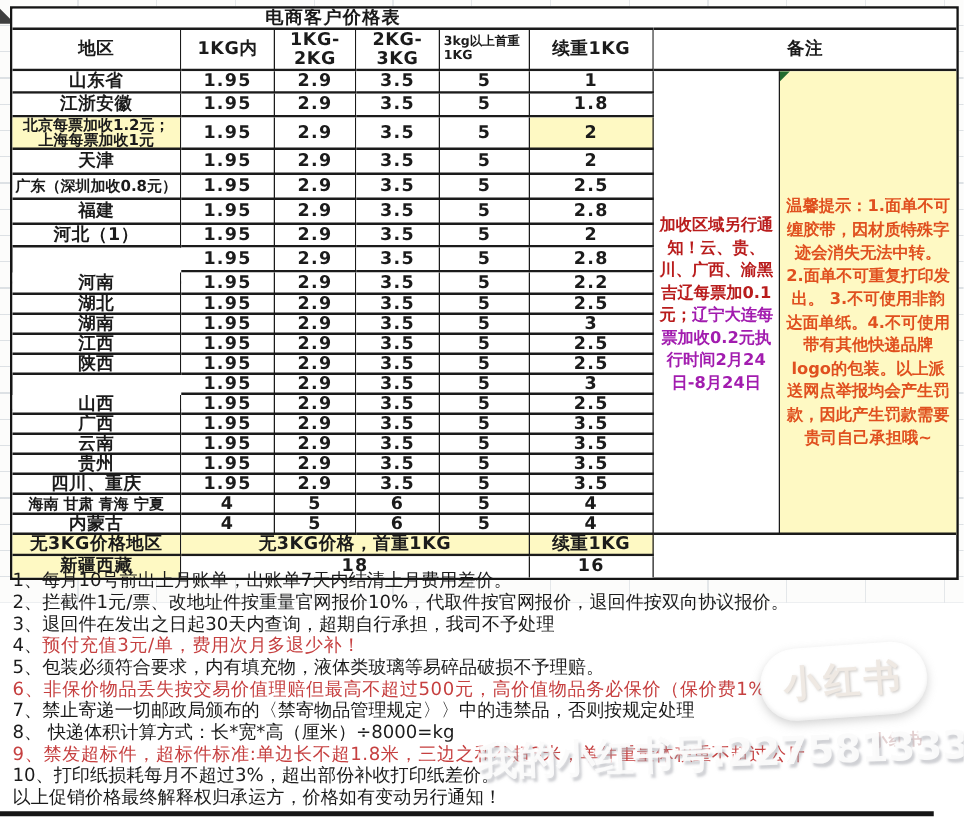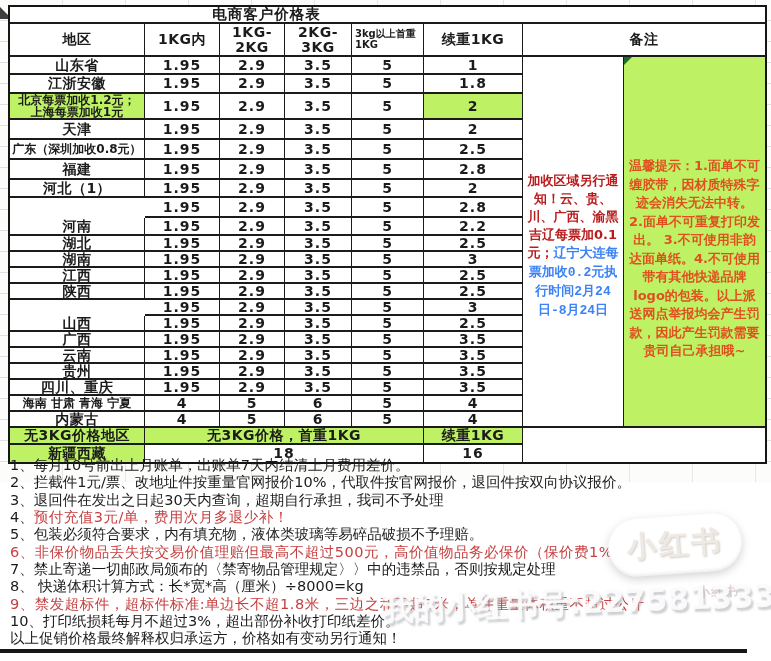--- a/index.html
+++ b/index.html
@@ -16,32 +16,32 @@
     grid-template-columns:135px 75px 65px 67px 72px 99px 101px 141px;
     grid-template-rows:17px 33px 18px 19px 26px 20px 20px 20px 18px 20px 18px 16px 16px 16px 16px 16px 16px 16px 16px 16px 16px 16px 16px 17px 17px;
     border:2px solid #151515;background:#fff;}
   .cell{display:flex;align-items:center;justify-content:center;text-align:center;
     font-weight:bold;font-size:14px;color:#1b1b1b;background:#fff;
     border-right:1px solid #1b1b1b;border-bottom:2px solid #1b1b1b;
     line-height:1.02;white-space:pre-line;overflow:hidden;letter-spacing:.5px;}
   .val{letter-spacing:1px;font-size:14px;}
   .md{font-size:13px;letter-spacing:0;margin-top:27px;}
   .sm{font-size:12px;letter-spacing:0;}
-  .yl{background:#bef264;}
+  .yl{background:#fef9c3;}
   .c-title{grid-area:1/1/2/7;border-right:none;font-size:14.5px;letter-spacing:1px;}
   .c-spacer{grid-area:1/7/2/9;border-right:none;}
   .c-h0{grid-area:2/1/3/2}.c-h1{grid-area:2/2/3/3}.c-h2{grid-area:2/3/3/4}
   .c-h3{grid-area:2/4/3/5}
   .c-h4{grid-area:2/5/3/6;justify-content:flex-start;text-align:left;padding-left:3px;font-size:10px;letter-spacing:0;}
   .c-h5{grid-area:2/6/3/7}
   .c-remark{grid-area:2/7/3/9;border-right:none;}
   .c-wnote{grid-area:3/7/24/8;flex-direction:column;justify-content:flex-start;
     padding:115px 4px 0 4px;font-size:13px;line-height:18px;letter-spacing:0;display:block;text-align:center;}
   .c-wnote .red-part{color:#b91c1c;}
-  .c-wnote .black-part{color:#3b82f6;font-family:Liberation Mono, monospace;}
+  .c-wnote .black-part{color:#a21caf;}
   .c-ynote{grid-area:3/8/24/9;border-right:none;position:relative;display:block;
     padding:100px 5px 0 5px;font-size:13px;line-height:18.5px;letter-spacing:0;
     color:#e0501f;text-align:center;}
   .c-ynote::before{content:'';position:absolute;left:0;top:0;width:0;height:0;
     border-top:8px solid #1f6b2e;border-right:8px solid transparent;}
   .c-no3kg-region{grid-area:24/1/25/2}
   .c-no3kg-merged{grid-area:24/2/25/6}
   .c-no3kg-last{grid-area:24/6/25/7}
   .c-xj-region{grid-area:25/1/26/2;border-bottom:none;}
   .c-xj-merged{grid-area:25/2/26/6;border-bottom:none;}

